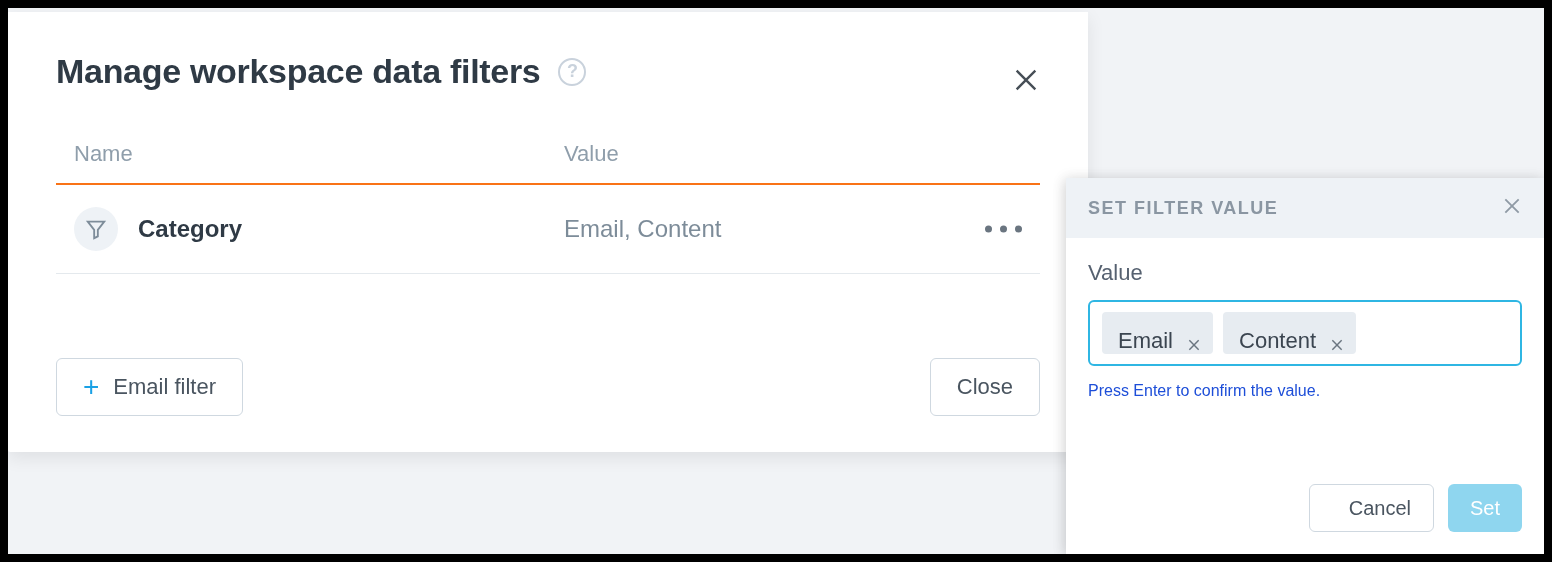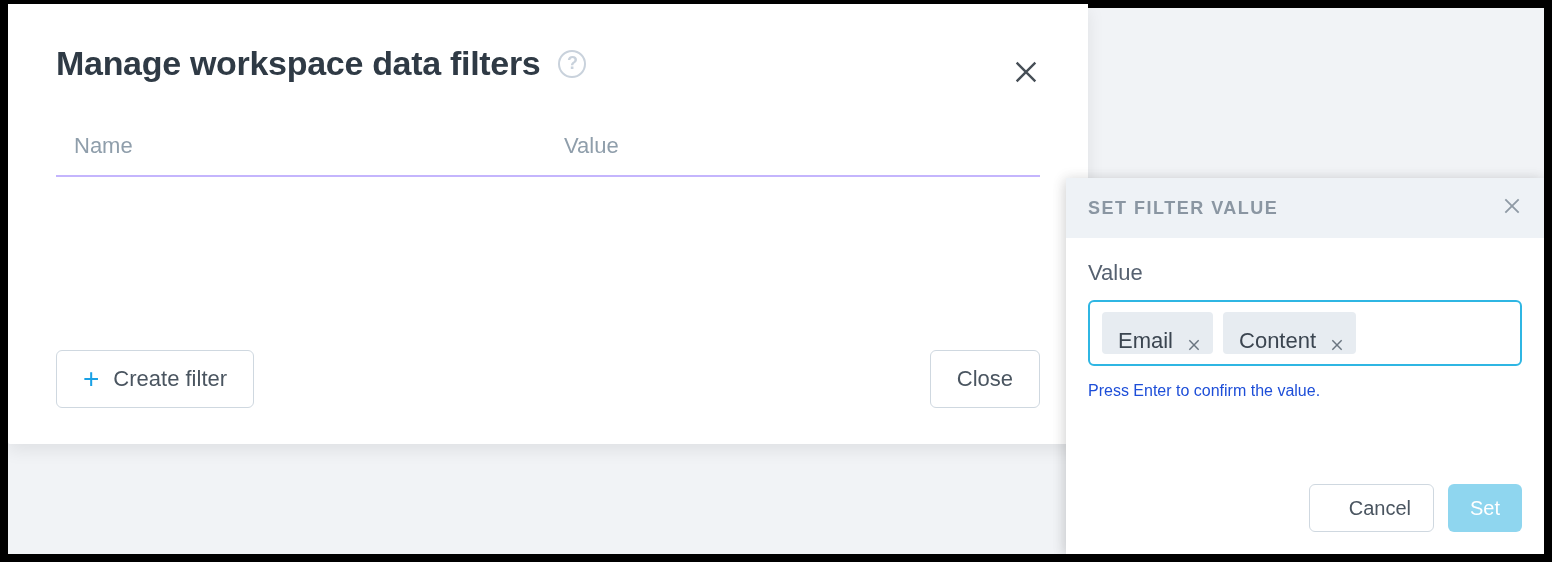--- a/index.html
+++ b/index.html
@@ -4,38 +4,38 @@
 <style>
   * { box-sizing: border-box; margin: 0; padding: 0; }
   html, body { width: 1552px; height: 562px; font-family: -apple-system, BlinkMacSystemFont, "Segoe UI", Helvetica, Arial, sans-serif; }
   body { background: #000; position: relative; overflow: hidden; }
 
   .backdrop { position: absolute; top: 8px; left: 8px; right: 8px; bottom: 8px; background: #f1f3f6; }
 
   
   .modal {
     position: absolute;
-    top: 4px;
+    top: 12px;
     left: 8px;
     width: 1080px;
     height: 440px;
     background: #fff;
     box-shadow: 0 6px 18px rgba(0,0,0,0.08);
     padding: 40px 48px 40px 48px;
     border-radius: 0 0 2px 2px;
   }
   .modal-header { display: flex; align-items: center; }
   .modal-title { font-size: 34px; font-weight: 700; color: #2f3a45; letter-spacing: -0.3px; }
   .help-icon { margin-left: 18px; width: 28px; height: 28px; border: 2px solid #c9d2dc; border-radius: 50%; display: flex; align-items: center; justify-content: center; color: #c9d2dc; font-size: 18px; font-weight: 600; }
   .modal-close { position: absolute; top: 54px; right: 48px; cursor: pointer; }
   .modal-close svg { width: 28px; height: 28px; stroke: #464e56; stroke-width: 2; }
 
   
   .table { margin-top: 44px; }
-  .table-head { display: flex; padding: 6px 18px 16px 18px; border-bottom: 2px solid #c4b5fd; margin-top: 8px; }
+  .table-head { display: flex; padding: 6px 18px 16px 18px; border-bottom: 2px solid #f97316; margin-top: 8px; }
   .th { color: #8f9eab; font-size: 22px; font-weight: 400; }
   .col-name { flex: 0 0 490px; }
   .col-value { flex: 1; }
 
   .table-row { display: flex; align-items: center; padding: 22px 18px; border-bottom: 1px solid #e4e9ed; position: relative; }
   .filter-icon { width: 44px; height: 44px; border-radius: 50%; background: #eef2f6; display: flex; align-items: center; justify-content: center; margin-right: 20px; }
   .filter-icon svg { width: 22px; height: 22px; stroke: #7d8c99; fill: none; stroke-width: 2; }
   .cell-name { font-size: 24px; font-weight: 700; color: #2f3a45; width: 426px; }
   .cell-value { font-size: 24px; color: #7d8c99; flex: 1; }
   .row-actions { position: absolute; right: 18px; top: 50%; transform: translateY(-50%); display: flex; gap: 8px; cursor: pointer; }
@@ -93,26 +93,40 @@
     <svg viewBox="0 0 24 24">
         <path d="M4 4 L20 20 M20 4 L4 20" fill="none"></path>
       </svg>
   </span>
 
   <div class="table">
     <div class="table-head">
       <div class="th col-name">Name</div>
       <div class="th col-value">Value</div>
     </div>
+    <div class="table-row">
+      <span class="filter-icon">
+        <svg viewBox="0 0 24 24">
+            <path d="M3 4 H21 L14 13 V20 L10 22 V13 Z"></path>
+          </svg>
+      </span>
+      <div class="cell-name">Category</div>
+      <div class="cell-value">Email, Content</div>
+      <div class="row-actions">
+        <span class="dot"></span>
+        <span class="dot"></span>
+        <span class="dot"></span>
+      </div>
+    </div>
   </div>
 
   <div class="modal-footer">
     <button class="btn btn-create">
       <span class="plus">+</span>
-      <span>Create filter</span>
+      <span>Email filter</span>
     </button>
     <button class="btn">
       <span>Close</span>
     </button>
   </div>
 </div>
 
 <div class="side-panel">
   <div class="side-header">
     <div class="side-title">SET FILTER VALUE</div>

